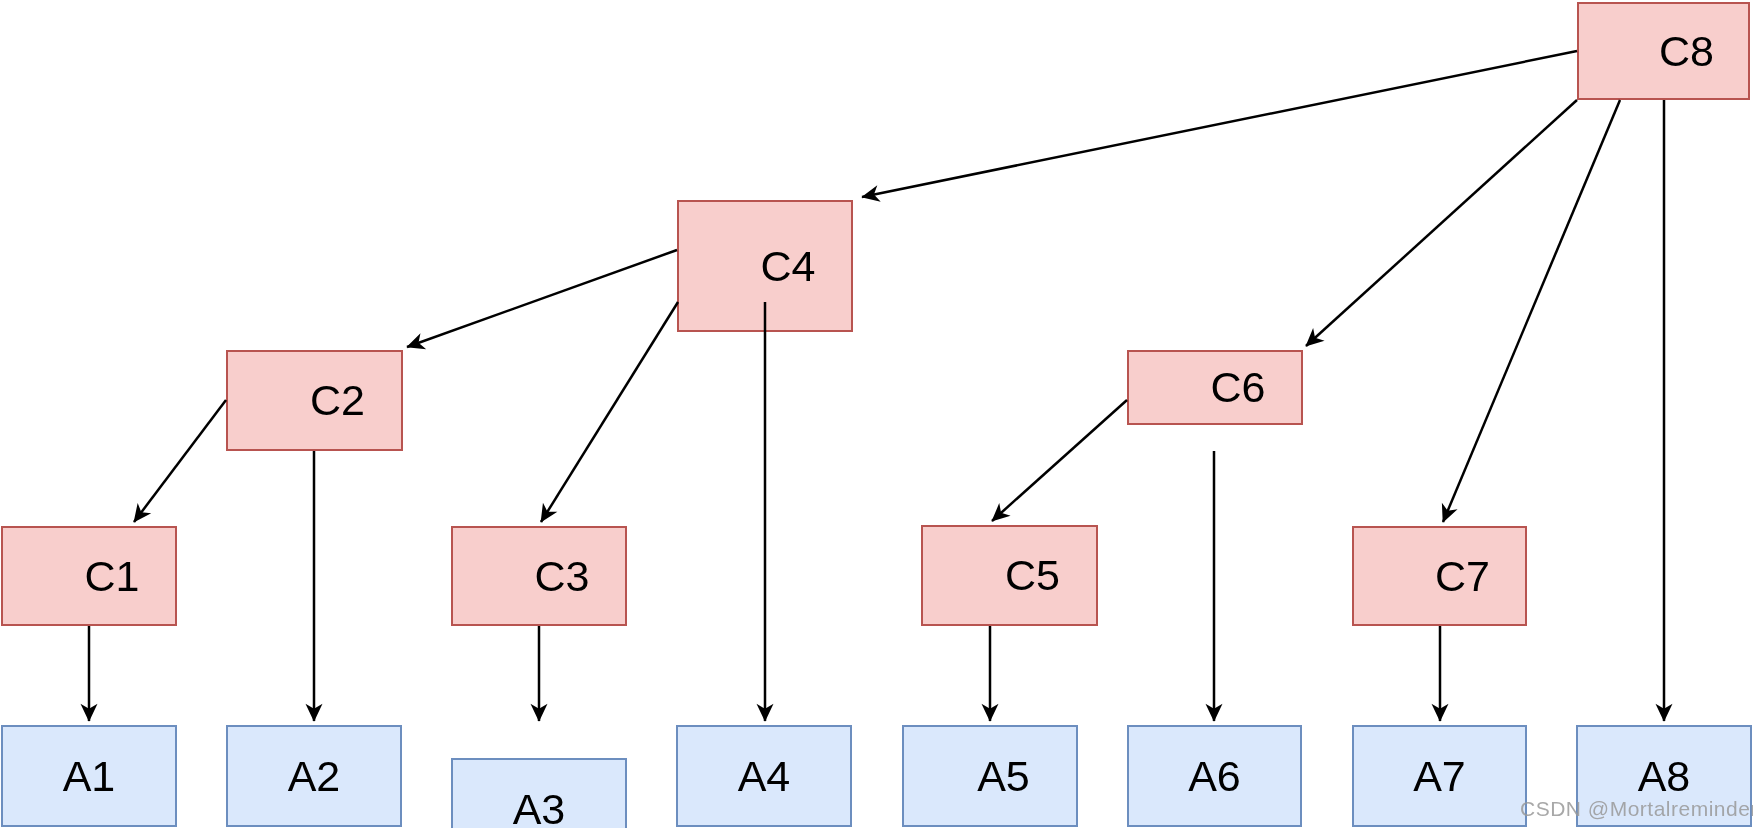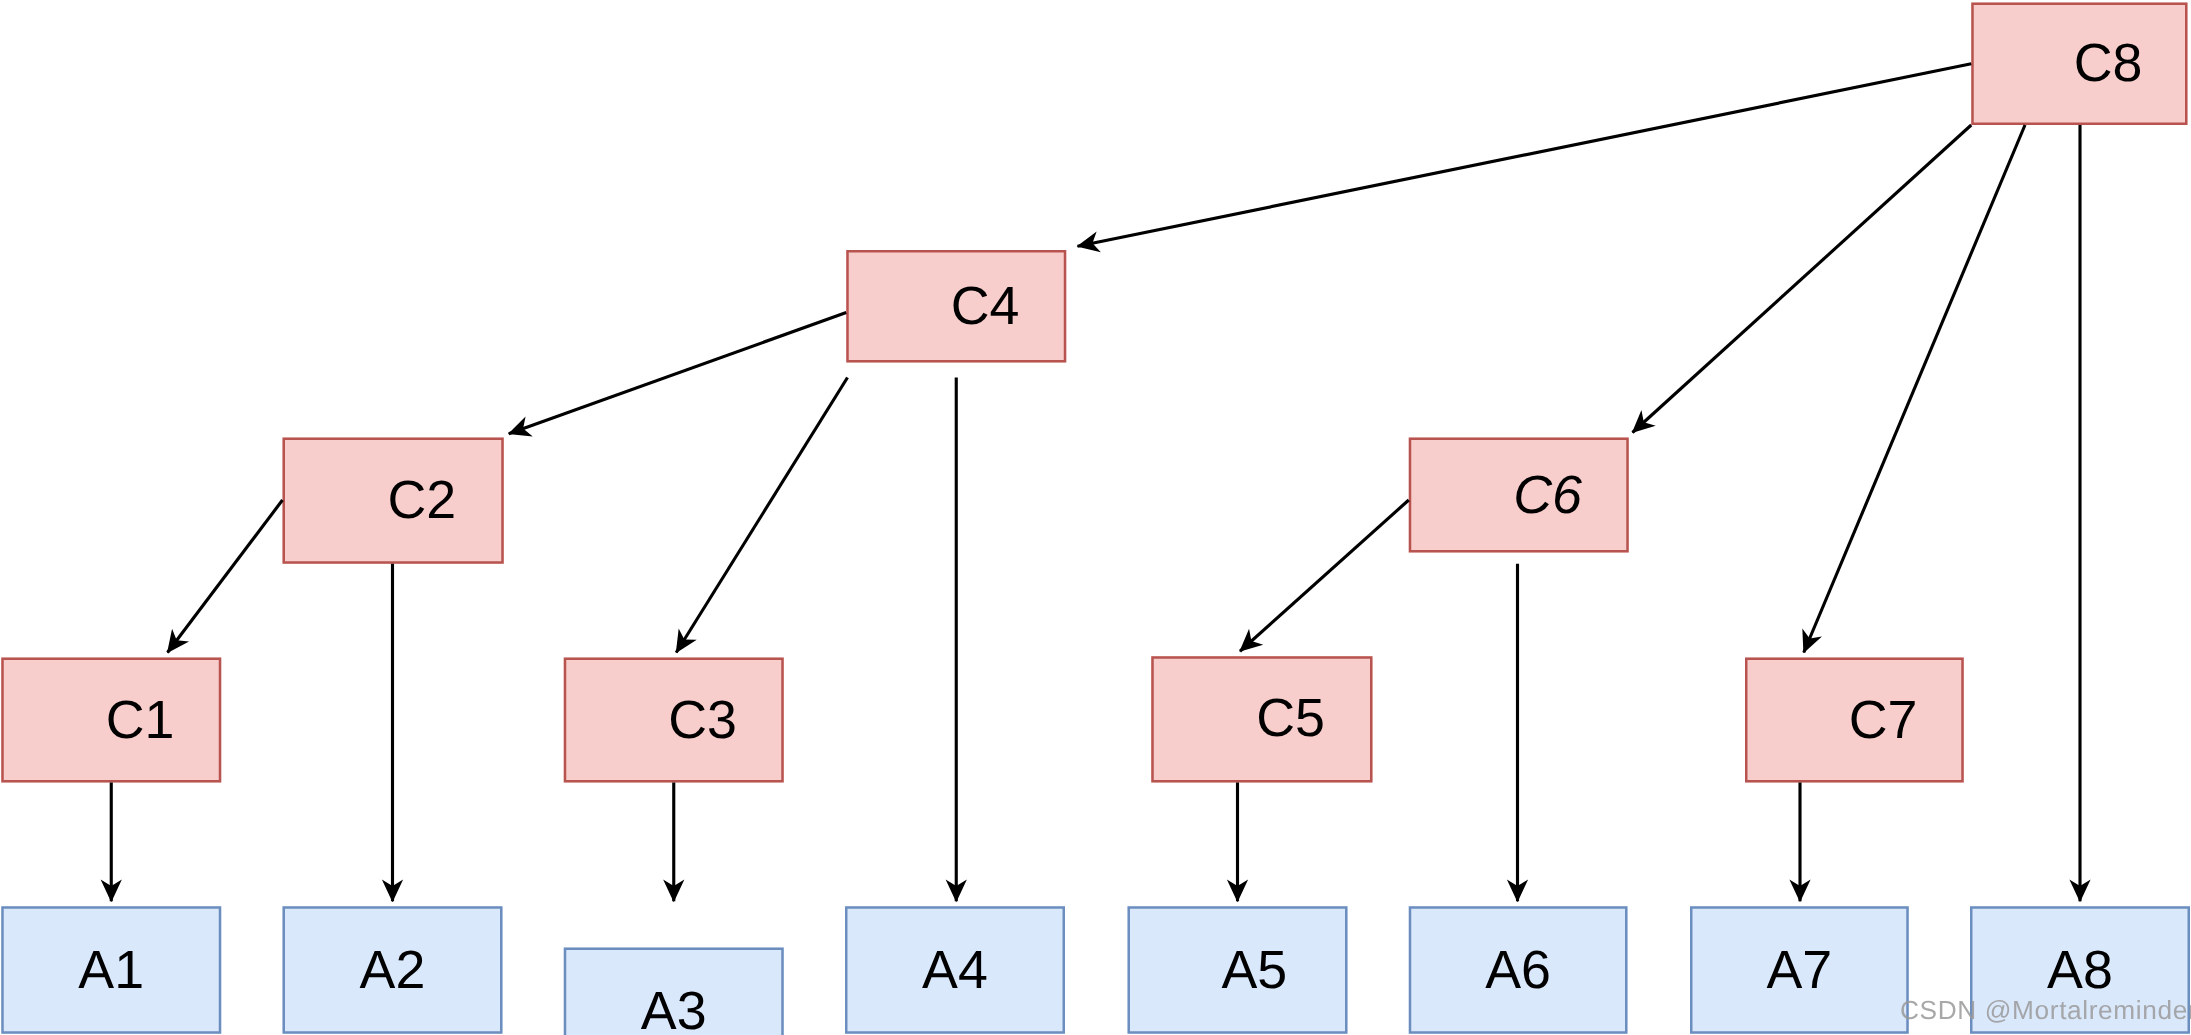--- a/index.html
+++ b/index.html
@@ -29,27 +29,27 @@
     background: #f8cecc;
     border: 2.5px solid #b85450;
     padding-left: 46px;
   }
   .node.a-node {
     background: #dae8fc;
     border: 2.5px solid #6c8ebf;
   }
   
   #box-c8 { left: 1577px; top: 2px;   width: 173px; height: 98px;  }
-  #box-c4 { left: 677px;  top: 200px; width: 176px; height: 90px; }
+  #box-c4 { left: 677px;  top: 200px; width: 176px; height: 132px; }
   #box-c2 { left: 226px;  top: 350px; width: 177px; height: 101px; }
-  #box-c6 { left: 1127px; top: 350px; width: 176px; height: 92px; font-style: italic; }
+  #box-c6 { left: 1127px; top: 350px; width: 176px; height: 75px; }
   #box-c1 { left: 1px;    top: 526px; width: 176px; height: 100px; }
   #box-c3 { left: 451px;  top: 526px; width: 176px; height: 100px; }
   #box-c5 { left: 901px;  top: 525px; width: 177px; height: 101px; margin-left: 20px; }
-  #box-c7 { left: 1352px; top: 526px; width: 175px; height: 100px; margin-left: 44px; }
+  #box-c7 { left: 1352px; top: 526px; width: 175px; height: 100px; }
   #box-a1 { left: 1px;    top: 725px; width: 176px; height: 102px; }
   #box-a2 { left: 226px;  top: 725px; width: 176px; height: 102px; }
   #box-a3 { left: 451px;  top: 758px; width: 176px; height: 102px; }
   #box-a4 { left: 676px;  top: 725px; width: 176px; height: 102px; text-align: center; }
   #box-a5 { left: 902px;  top: 725px; width: 176px; height: 102px; padding-left: 27px; }
   #box-a6 { left: 1127px; top: 725px; width: 175px; height: 102px; }
   #box-a7 { left: 1352px; top: 725px; width: 175px; height: 102px; }
   #box-a8 { left: 1576px; top: 725px; width: 176px; height: 102px; }
 
   #edge-layer {

